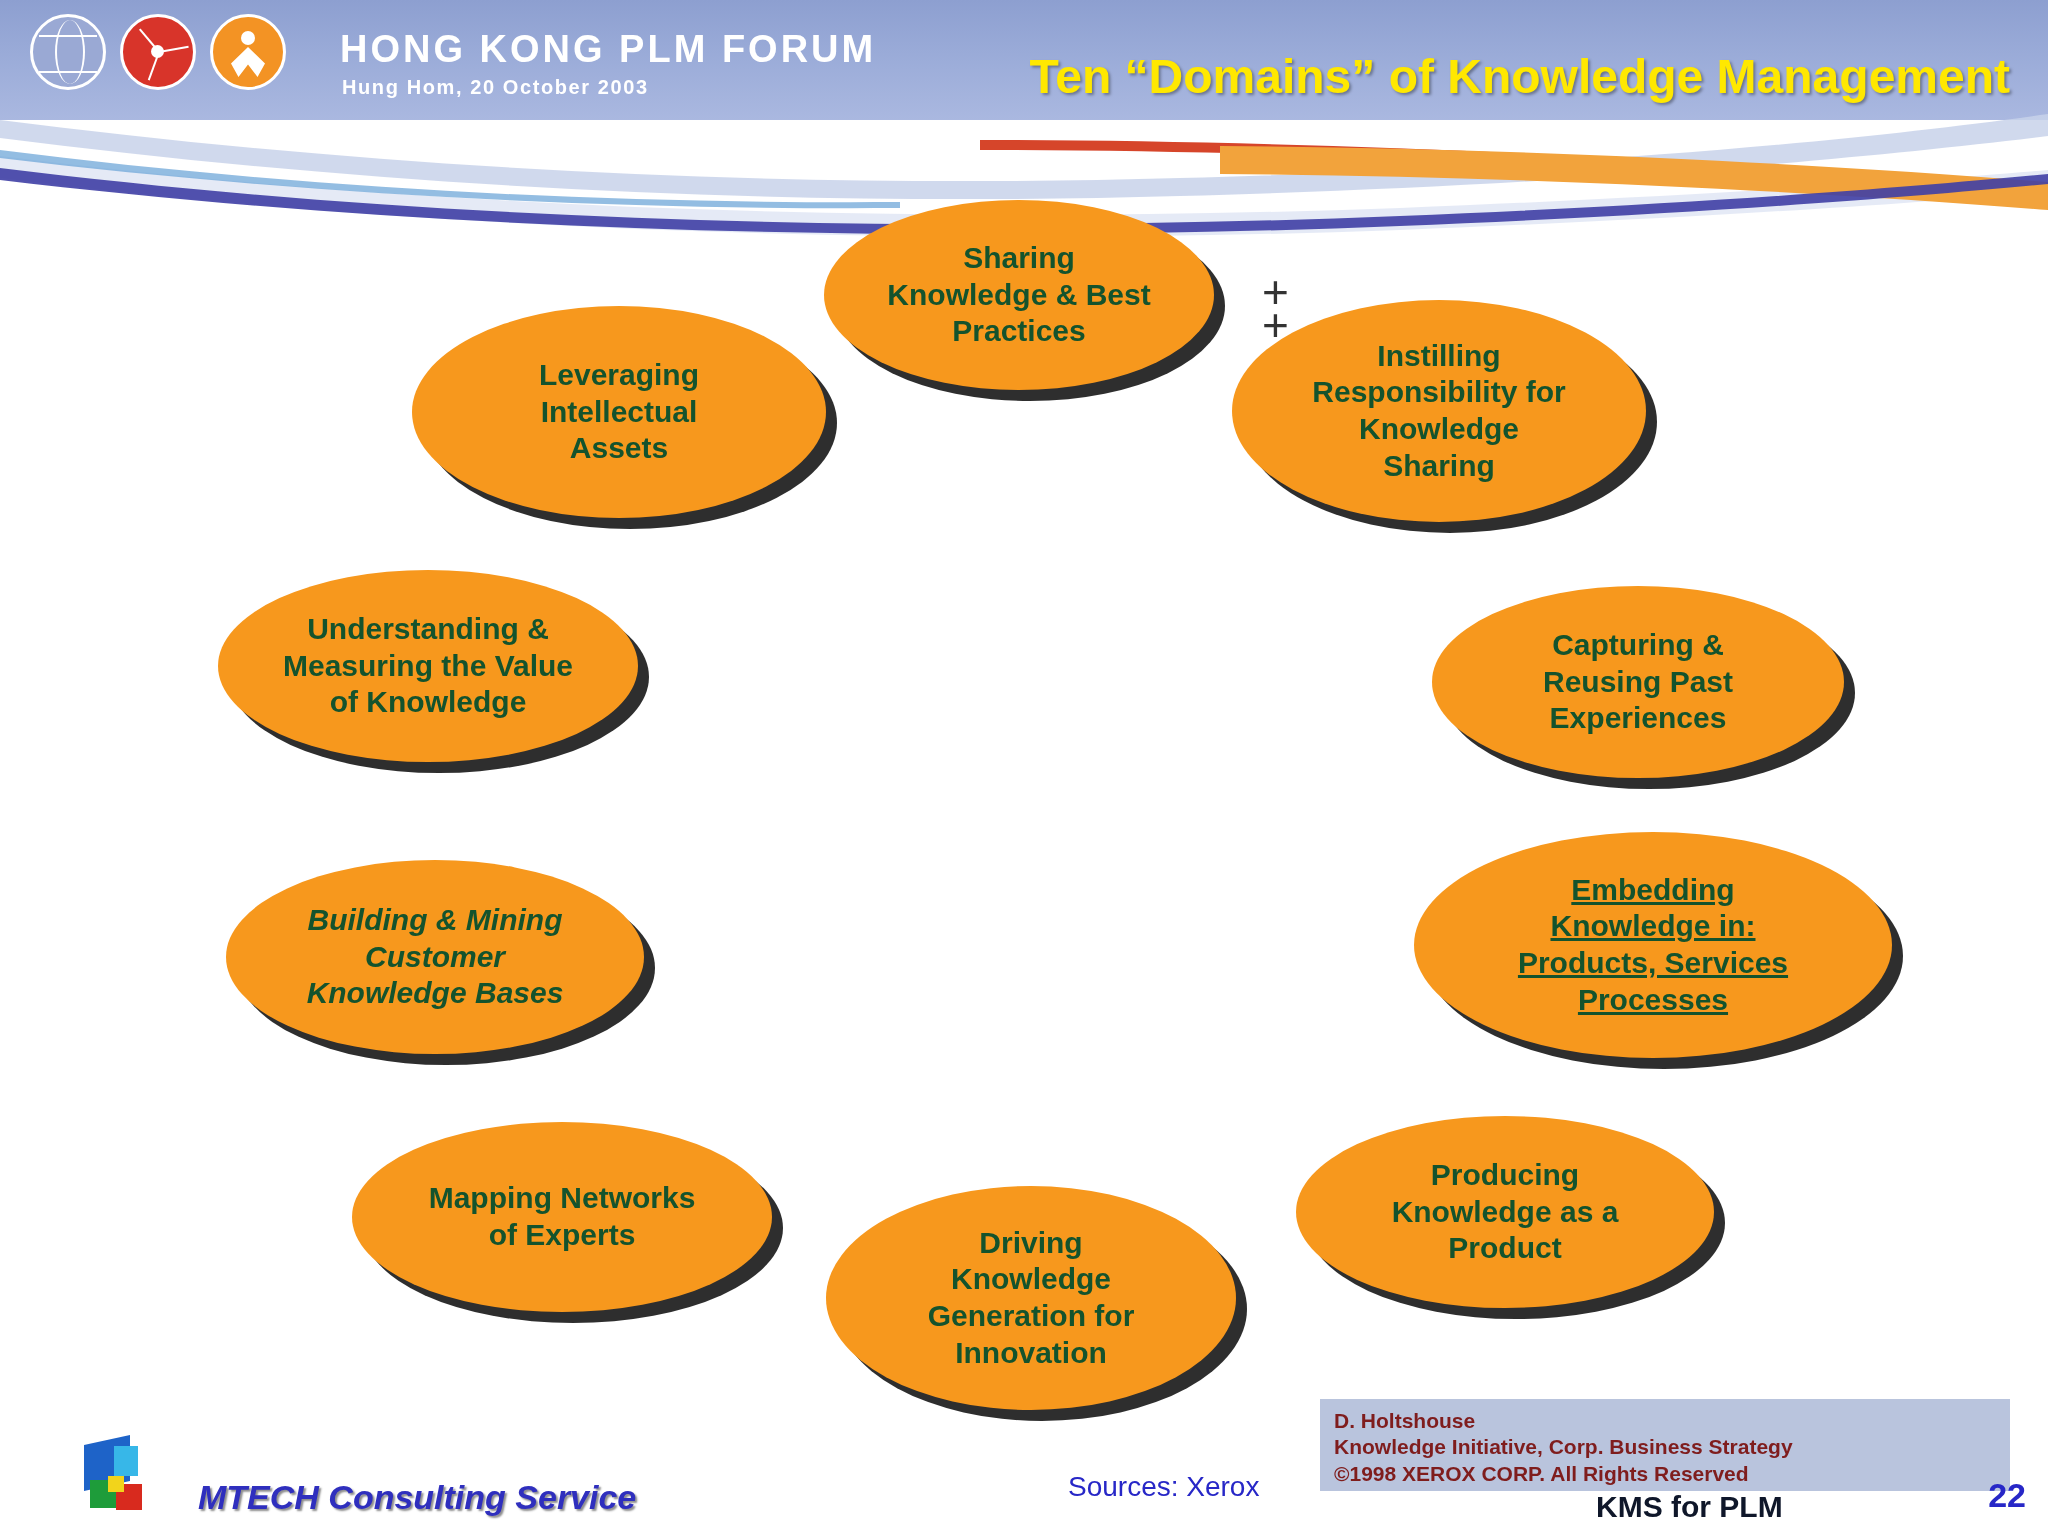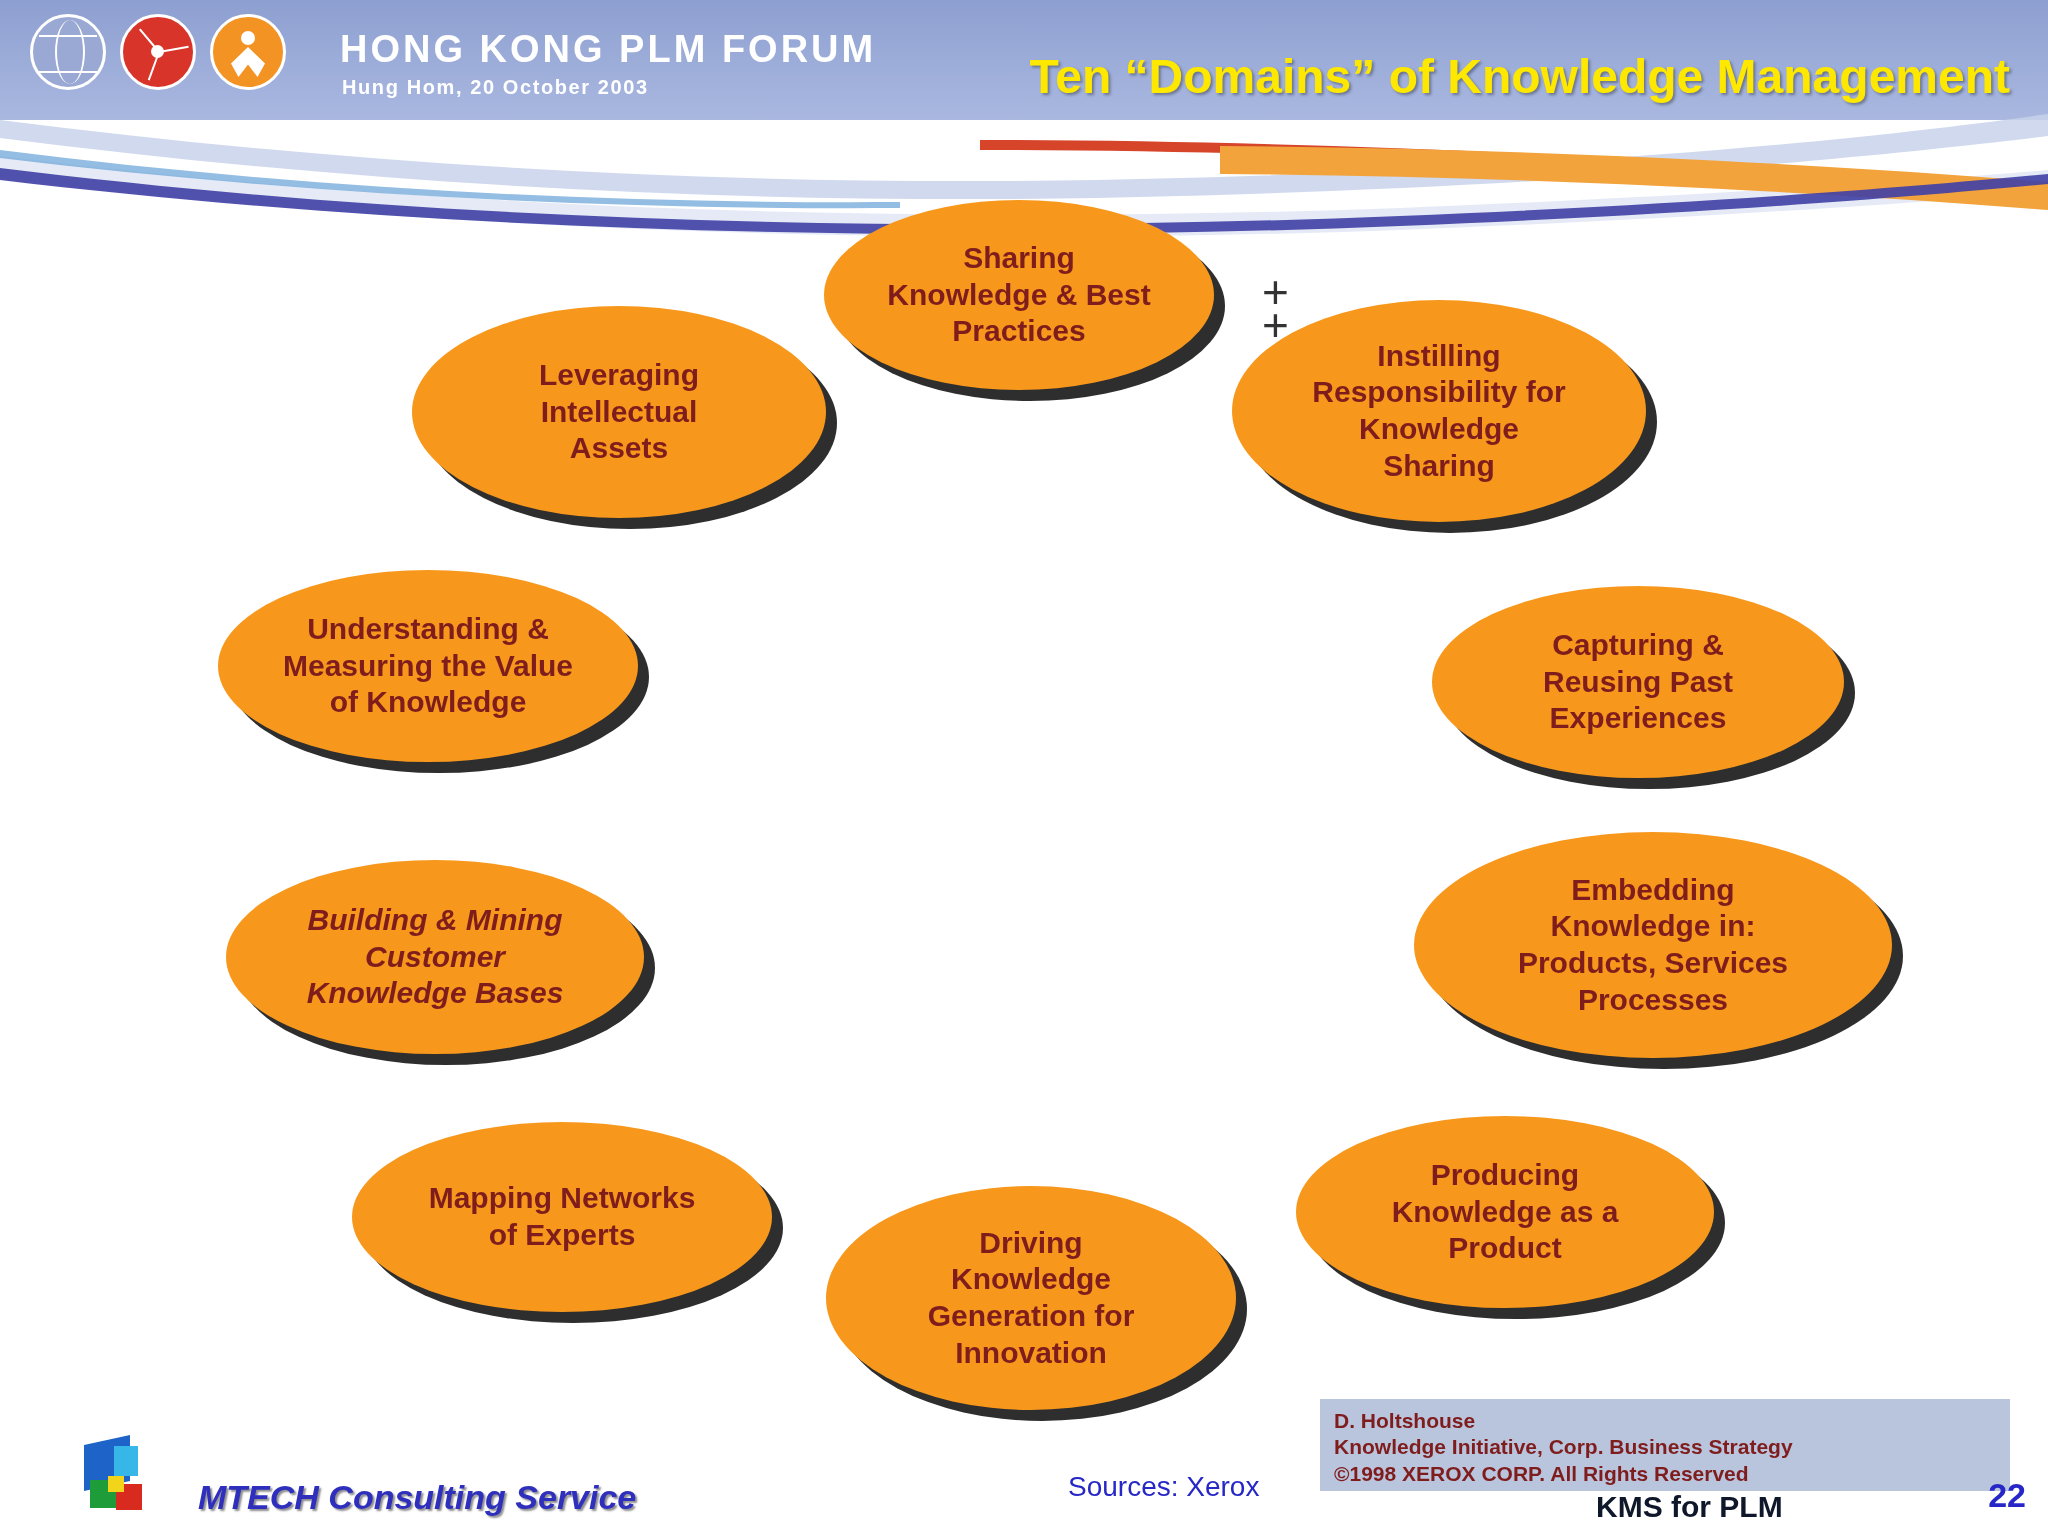--- a/index.html
+++ b/index.html
@@ -143,21 +143,21 @@
   }
   .bubble {
     position: absolute;
     border-radius: 50%;
     background: #f7981d;
     box-shadow: 11px 11px 0px rgba(0,0,0,0.82);
     display: flex;
     align-items: center;
     justify-content: center;
     text-align: center;
-    color: #7f1d1d;
+    color: #14532d;
     font-weight: bold;
     font-size: 30px;
     line-height: 1.22;
     padding: 0 16px;
     box-sizing: border-box;
   }
   .bubble span { display: block; white-space: pre-line; }
 
   .plus-marks {
     position: absolute;
@@ -307,21 +307,21 @@
 Reusing Past
 Experiences</span>
   </div>
 
   <div class="bubble" style="left:218px; top:570px; width:420px; height:192px;">
     <span>Understanding &amp;
 Measuring the Value
 of Knowledge</span>
   </div>
 
-  <div class="bubble" style="left:1414px; top:832px; width:478px; height:226px;">
+  <div class="bubble" style="left:1414px; top:832px; width:478px; height:226px;text-decoration:underline;">
     <span>Embedding
 Knowledge in:
 Products, Services
 Processes</span>
   </div>
 
   <div class="bubble" style="left:226px; top:860px; width:418px; height:194px;font-style:italic;">
     <span>Building &amp; Mining
 Customer
 Knowledge Bases</span>

